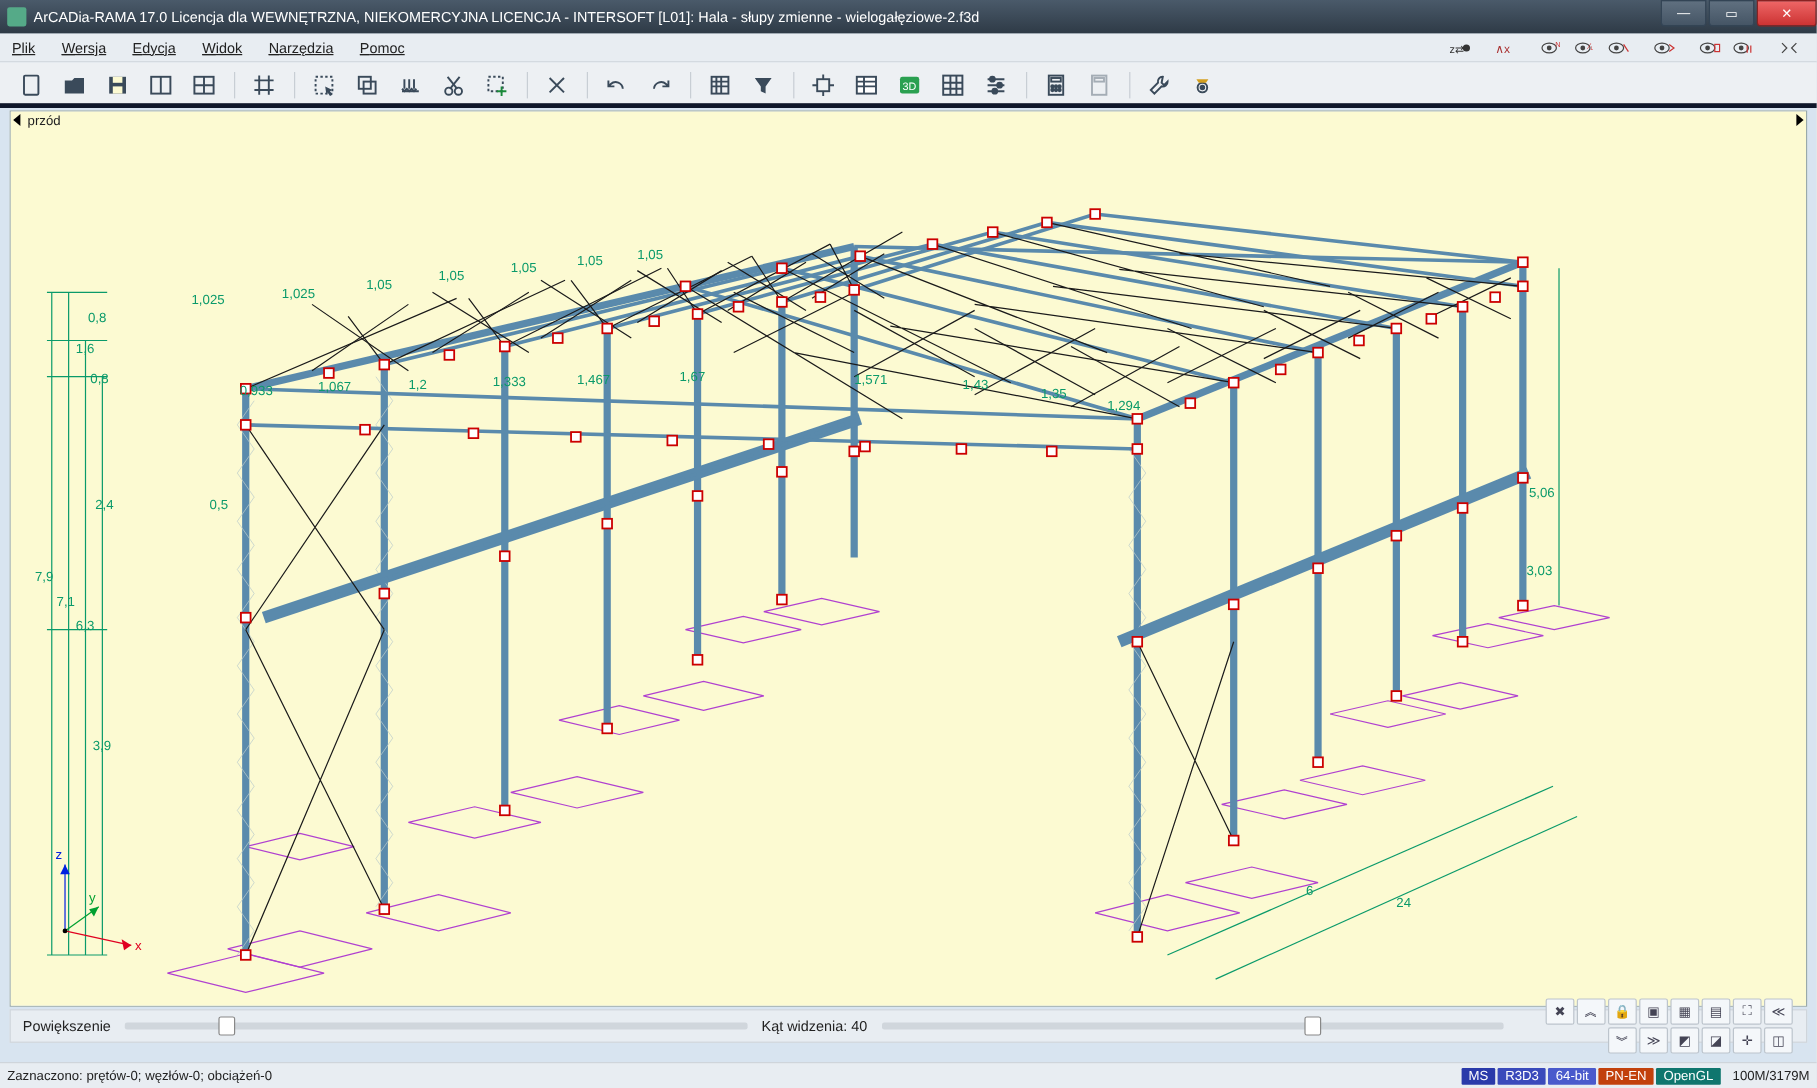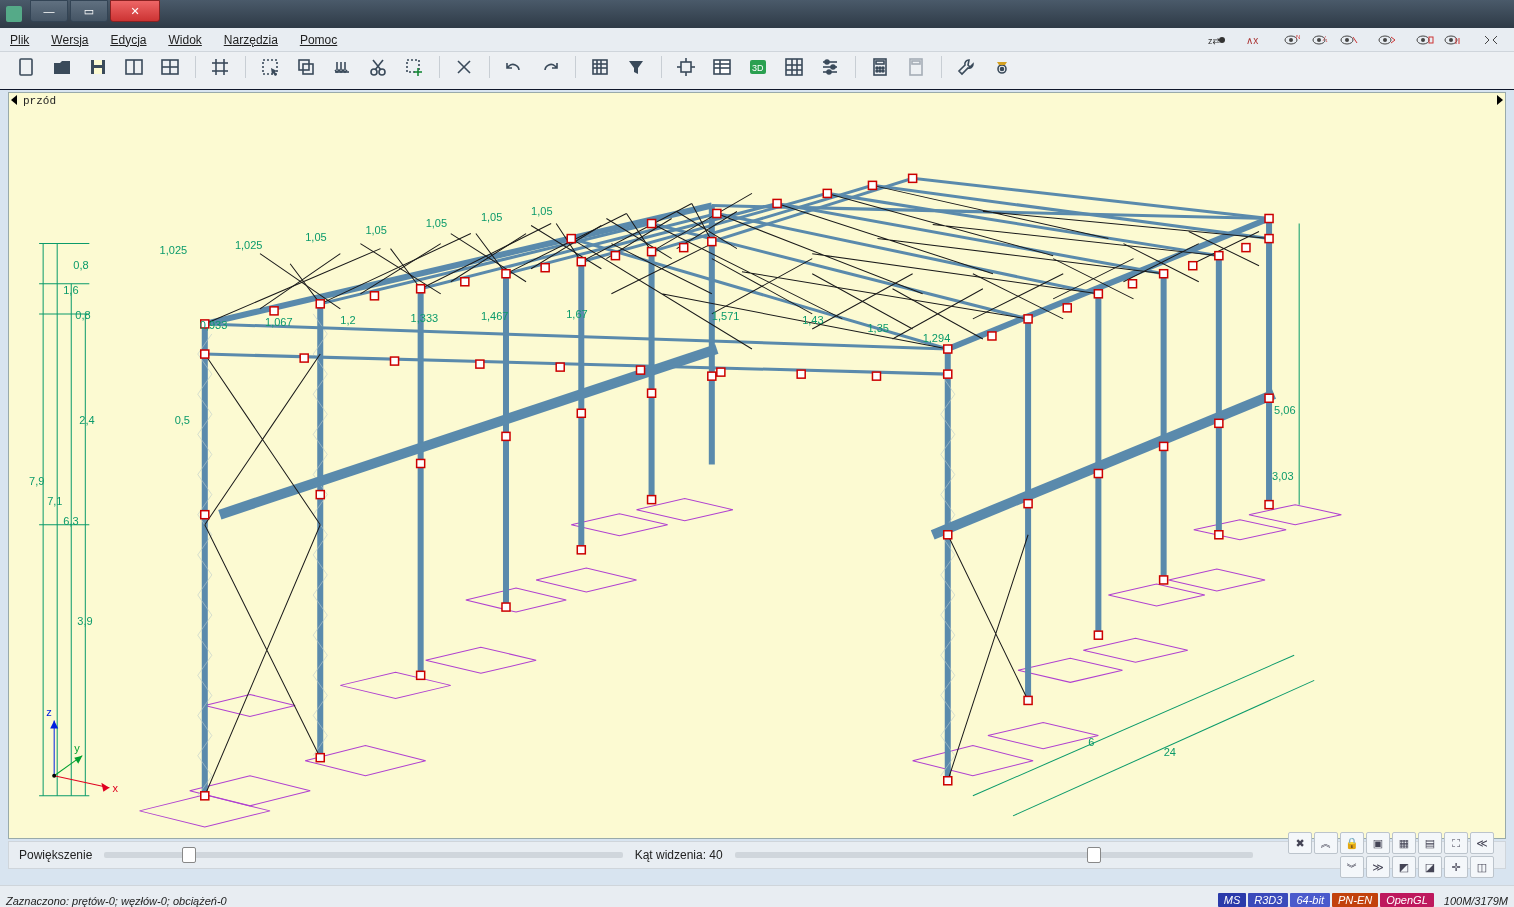--- a/index.html
+++ b/index.html
@@ -17,71 +17,72 @@
 
 .menubar { height: 24px; background: #e8edf2; display: flex; align-items: center; padding: 0 10px; font-size: 12px; color: #222; border-bottom: 1px solid #cfd5db; text-decoration: underline;}
 .menubar .mi { margin-right: 22px; cursor: default; }
 .menubar .mi u { text-decoration: underline; }
 .menubar .spacer { flex: 1; }
 .menubar .rtool { width: 26px; height: 20px; margin-left: 2px; display:flex; align-items:center; justify-content:center; border:1px solid transparent; border-radius:3px; font-size:12px; color:#444; }
 .menubar .rtool.sep { width: 8px; }
 .menubar .rtool svg { width:18px; height:14px; }
 
 
-.toolbar { height: 38px; background: #edf0f3; border-bottom: 1px solid #0f172a; display: flex; align-items: flex-start; padding: 0 8px; gap: 0px;}
+.toolbar { height: 38px; background: #edf0f3; border-bottom: 4px solid #0f172a; display: flex; align-items: flex-end; padding: 0 8px; gap: 0px;}
 .tool { width: 36px; height: 30px; display:flex; align-items:center; justify-content:center; border-radius:3px; color:#3a4a5a; }
 .tool.sep { width: 14px; justify-content:center; }
 .tool.sep::after { content:""; width:1px; height:22px; background:#c8ced4; }
 .tool svg { width: 22px; height: 22px; stroke:#3a4a5a; fill:none; stroke-width:1.6; }
 .tool.green svg { stroke:#1a7a3a; fill:#2aa050; }
 
 
 .canvas-wrap { position: absolute; left: 8px; right: 8px; top: 92px; bottom: 68px; background: #fff; border: 1px solid #9aa; }
 .canvas { position:absolute; inset:0; background: #fcfad2; }
-.corner-lbl { position:absolute; left:14px; top:2px; font-size:11px; color:#222;font-family:Liberation Mono, monospace; }
+.corner-lbl { position:absolute; left:14px; top:2px; font-size:11px; color:#222; }
 .tri-left, .tri-right { position:absolute; top:2px; width:0; height:0; border-top:5px solid transparent; border-bottom:5px solid transparent; }
 .tri-left { left:2px; border-right:6px solid #000; }
 .tri-right { right:2px; border-left:6px solid #000; }
 
 
 .bottom-bar { position:absolute; left:8px; right:8px; bottom:38px; height:28px; background:#e8edf2; border:1px solid #cfd5db; display:flex; align-items:center; padding:0 10px; font-size:12px; color:#222; }
 .slider { flex:1; height:6px; background:#d0d6dc; margin:0 12px; position:relative; border-radius:2px; }
 .slider .thumb { position:absolute; top:-5px; width:14px; height:16px; background:#fff; border:1px solid #888; border-radius:2px; }
 .bottom-btns { display:flex; gap:0; margin-left:10px; flex-wrap:wrap; width:220px; justify-content:flex-end; }
 .bbtn { width:24px; height:22px; border:1px solid #bcc4cc; background:#f4f7fa; margin:1px; display:flex; align-items:center; justify-content:center; font-size:11px; color:#445; border-radius:2px; }
 
 
-.statusbar { position:absolute; left:0; right:0; bottom:0; height:22px; background:#e8edf2; border-top:1px solid #cfd5db; display:flex; align-items:flex-end; font-size:11px; color:#222; padding:0 6px;font-style:italic; }
+.statusbar { position:absolute; left:0; right:0; bottom:0; height:22px; background:#e8edf2; border-top:1px solid #cfd5db; display:flex; align-items:center; font-size:11px; color:#222; padding:0 6px; }
 .statusbar .stat-left { flex:1; }
 .statusbar .tag { padding:1px 6px; color:#fff; margin-left:2px; font-size:11px; border-radius:1px; }
 .tag.ms { background:#2a3aaa;margin-left:10px; }
 .tag.r3d3 { background:#3a4abb; }
 .tag.bit { background:#4a5acc; }
 .tag.pnen { background:#c2410c; }
-.tag.ogl { background:#be185d; }
+.tag.ogl { background:#0f766e; }
 .statusbar .mem { margin-left:10px; }
 
 
 .model { position:absolute; inset:0; }
 
 
 .dimtxt { font-size:11px; fill:#0a9a6a; font-family: sans-serif; }
 .dimline { stroke:#0a9a6a; stroke-width:1; }
 .nodebox { fill:#fff; stroke:#c00; stroke-width:1.5; }
 .support { fill:none; stroke:#b040d0; stroke-width:1; }
 .beam { stroke:#5a8aac; stroke-width:6; fill:none; }
 .beamthin { stroke:#5a8aac; stroke-width:3; fill:none; }
 .brace { stroke:#1a1a1a; stroke-width:1; fill:none; }
 .lattice { stroke:#bcc; stroke-width:0.6; fill:none; }
 </style>
 </head>
 <body>
 
 <div class="titlebar">
   <div class="app-icon"></div>
+  <div class="title-text">ArCADia-RAMA 17.0 Licencja dla WEWNĘTRZNA, NIEKOMERCYJNA LICENCJA - INTERSOFT [L01]: Hala - słupy zmienne - wielogałęziowe-2.f3d</div>
   <div class="win-controls">
     <div class="win-btn min">—</div>
     <div class="win-btn max">▭</div>
     <div class="win-btn close">✕</div>
   </div>
 </div>
 
 <div class="menubar">
   <span class="mi"><u>P</u>lik</span>
   <span class="mi"><u>W</u>ersja</span>

